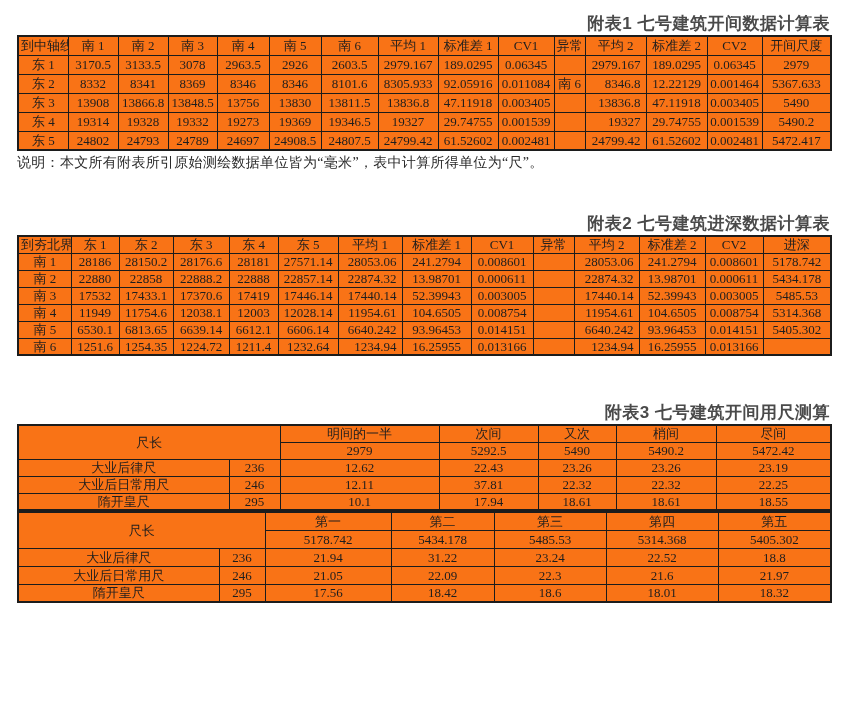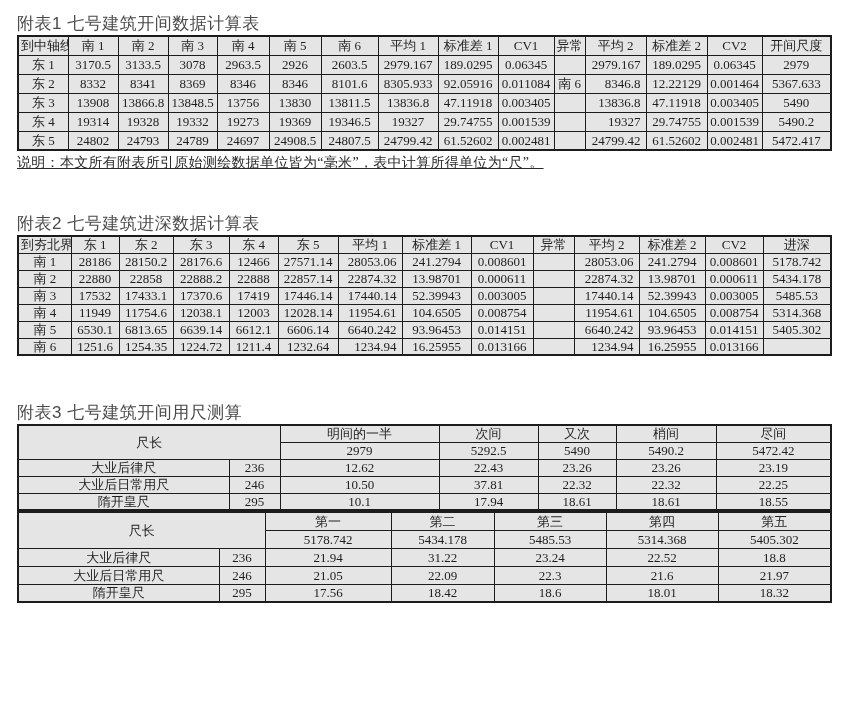--- a/index.html
+++ b/index.html
@@ -7,34 +7,34 @@
   body {
     background:#ffffff;
     font-family:"Liberation Serif","DejaVu Serif",serif;
     color:#1e1e1e;
     overflow:hidden;
   }
   .page { width:851px; height:728px; padding:13px 0 0 17px; position:relative; }
   .table-title {
     font-family:"Liberation Sans","DejaVu Sans",sans-serif;
     font-size:17px;
-    font-weight:400;
+    font-weight:700;
     color:#4a4a4a;
-    text-align:left;
+    text-align:right;
     width:813px;
     height:22px;
     line-height:22px;
     letter-spacing:0.5px;
   }
   table.data-table {
     border-collapse:collapse;
     table-layout:fixed;
     width:813px;
     border:2px solid #1c1c1c;
-    background:#e5e5e5;
+    background:#f97316;
   }
   table.data-table th, table.data-table td {
     border:1px solid #1c1c1c;
     font-size:13px;
     font-weight:400;
     text-align:center;
     vertical-align:middle;
     padding:0 2px;
     line-height:1;
     overflow:hidden;
@@ -44,21 +44,20 @@
   #table2 th, #table2 td { height:17px; }
   #table3 th, #table3 td { height:17px; }
   #table4 th, #table4 td { height:18px; }
   .data-table td.ra { text-align:right; padding-right:5px; }
   .note {
     width:813px;
     font-size:14px;
     margin-top:3px;
     color:#2a2a2a;
     letter-spacing:0.3px;
-    text-decoration:underline;
   }
   #title1 { margin-top:0; }
   #title2 { margin-top:41px; }
   #title3 { margin-top:46px; }
   #title4 { margin-top:52px; }
 </style>
 </head>
 <body>
 
 <div class="page">
@@ -226,21 +225,21 @@
           <th>CV2</th>
           <th>进深</th>
         </tr>
       </thead>
     <tbody>
         <tr>
           <td>南 1</td>
           <td>28186</td>
           <td>28150.2</td>
           <td>28176.6</td>
-          <td>12466</td>
+          <td>28181</td>
           <td>27571.14</td>
           <td class="ra">28053.06</td>
           <td>241.2794</td>
           <td>0.008601</td>
           <td></td>
           <td class="ra">28053.06</td>
           <td>241.2794</td>
           <td>0.008601</td>
           <td>5178.742</td>
         </tr>
@@ -361,21 +360,21 @@
           <td>236</td>
           <td>12.62</td>
           <td>22.43</td>
           <td>23.26</td>
           <td>23.26</td>
           <td>23.19</td>
         </tr>
         <tr>
           <td>大业后日常用尺</td>
           <td>246</td>
-          <td>10.50</td>
+          <td>12.11</td>
           <td>37.81</td>
           <td>22.32</td>
           <td>22.32</td>
           <td>22.25</td>
         </tr>
         <tr>
           <td>隋开皇尺</td>
           <td>295</td>
           <td>10.1</td>
           <td>17.94</td>

